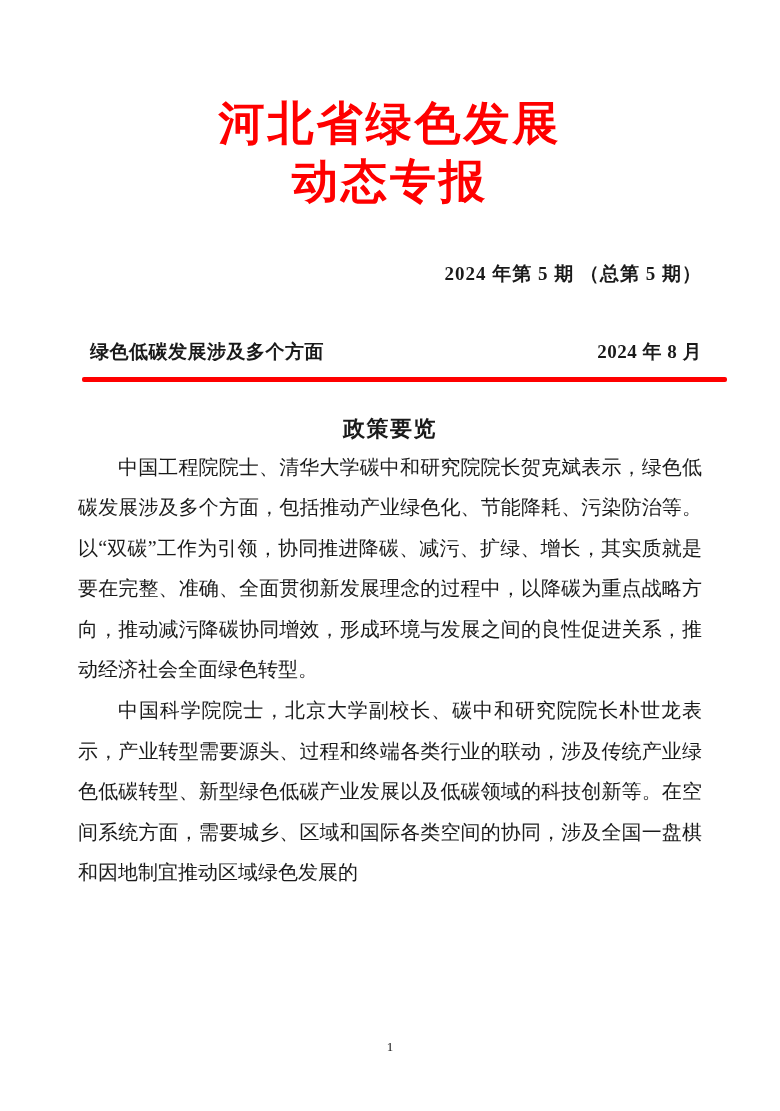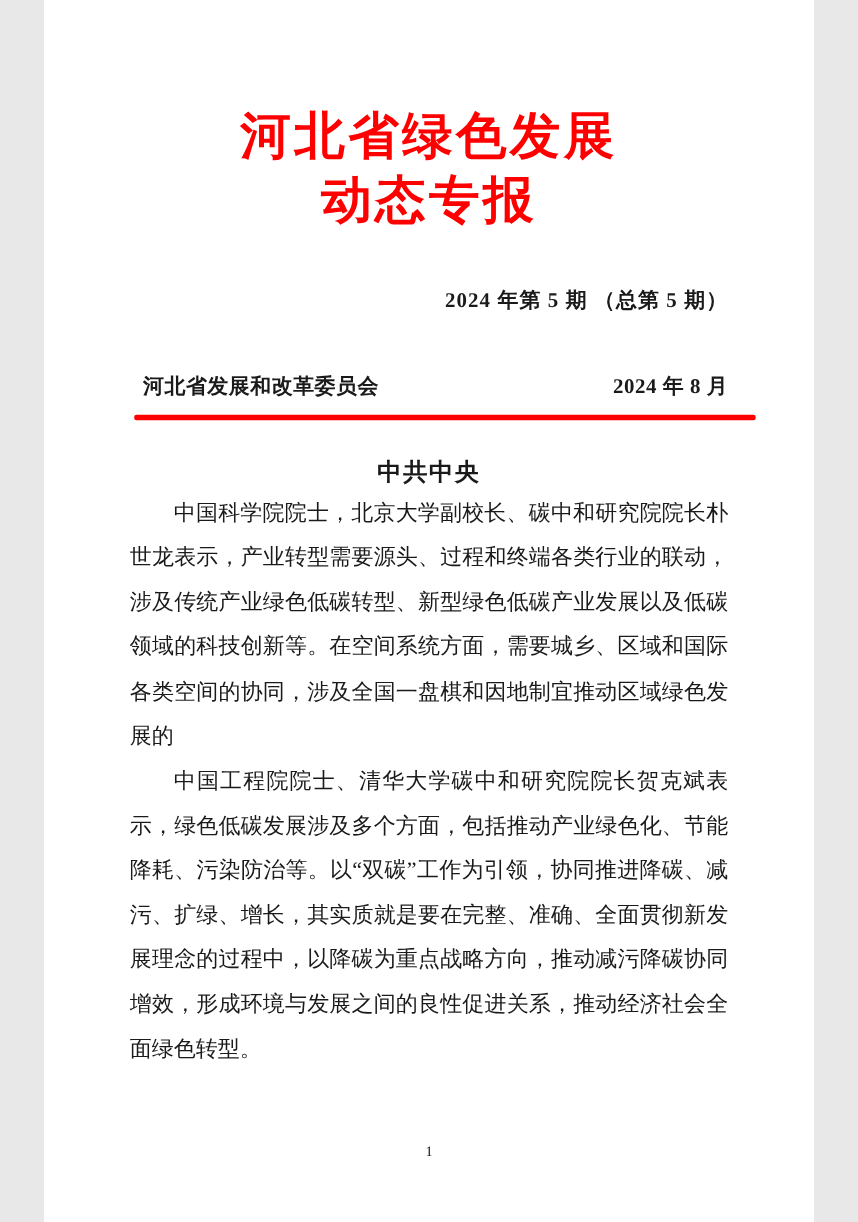--- a/index.html
+++ b/index.html
@@ -1,19 +1,19 @@
 <!DOCTYPE html>
 <html><head>
 <meta charset="utf-8">
 <style>
   * { margin: 0; padding: 0; box-sizing: border-box; }
   html, body { background: #e8e8e8; }
   .page {
     position: relative;
-    width: 700px;
+    width: 780px;
     height: 1111px;
     margin: 0 auto;
     background: #ffffff;
     overflow: hidden;
     font-family: "Liberation Serif", "DejaVu Serif", serif;
     color: #1a1a1a;
   }
   .content {
     padding: 0 78px;
   }
@@ -96,29 +96,29 @@
   <div class="content">
 
     <div class="masthead">
       <div class="title-line">河北省绿色发展</div>
       <div class="title-line">动态专报</div>
     </div>
 
     <div class="issue-line">2024 年第 5 期 （总第 5 期）</div>
 
     <div class="header-row">
-      <span class="org">河北省发展和改革委员会</span>
+      <span class="org">绿色低碳发展涉及多个方面</span>
       <span class="date">2024 年 8 月</span>
     </div>
 
     <div class="red-rule"></div>
 
-    <div class="section-heading">中共中央</div>
+    <div class="section-heading">政策要览</div>
 
     <div class="body-text">
+      <p>中国工程院院士、清华大学碳中和研究院院长贺克斌表示，绿色低碳发展涉及多个方面，包括推动产业绿色化、节能降耗、污染防治等。以“双碳”工作为引领，协同推进降碳、减污、扩绿、增长，其实质就是要在完整、准确、全面贯彻新发展理念的过程中，以降碳为重点战略方向，推动减污降碳协同增效，形成环境与发展之间的良性促进关系，推动经济社会全面绿色转型。</p>
       <p>中国科学院院士，北京大学副校长、碳中和研究院院长朴世龙表示，产业转型需要源头、过程和终端各类行业的联动，涉及传统产业绿色低碳转型、新型绿色低碳产业发展以及低碳领域的科技创新等。在空间系统方面，需要城乡、区域和国际各类空间的协同，涉及全国一盘棋和因地制宜推动区域绿色发展的</p>
-      <p>中国工程院院士、清华大学碳中和研究院院长贺克斌表示，绿色低碳发展涉及多个方面，包括推动产业绿色化、节能降耗、污染防治等。以“双碳”工作为引领，协同推进降碳、减污、扩绿、增长，其实质就是要在完整、准确、全面贯彻新发展理念的过程中，以降碳为重点战略方向，推动减污降碳协同增效，形成环境与发展之间的良性促进关系，推动经济社会全面绿色转型。</p>
     </div>
 
   </div>
 
   <div class="page-number">1</div>
 </div>
 
 </body></html>

